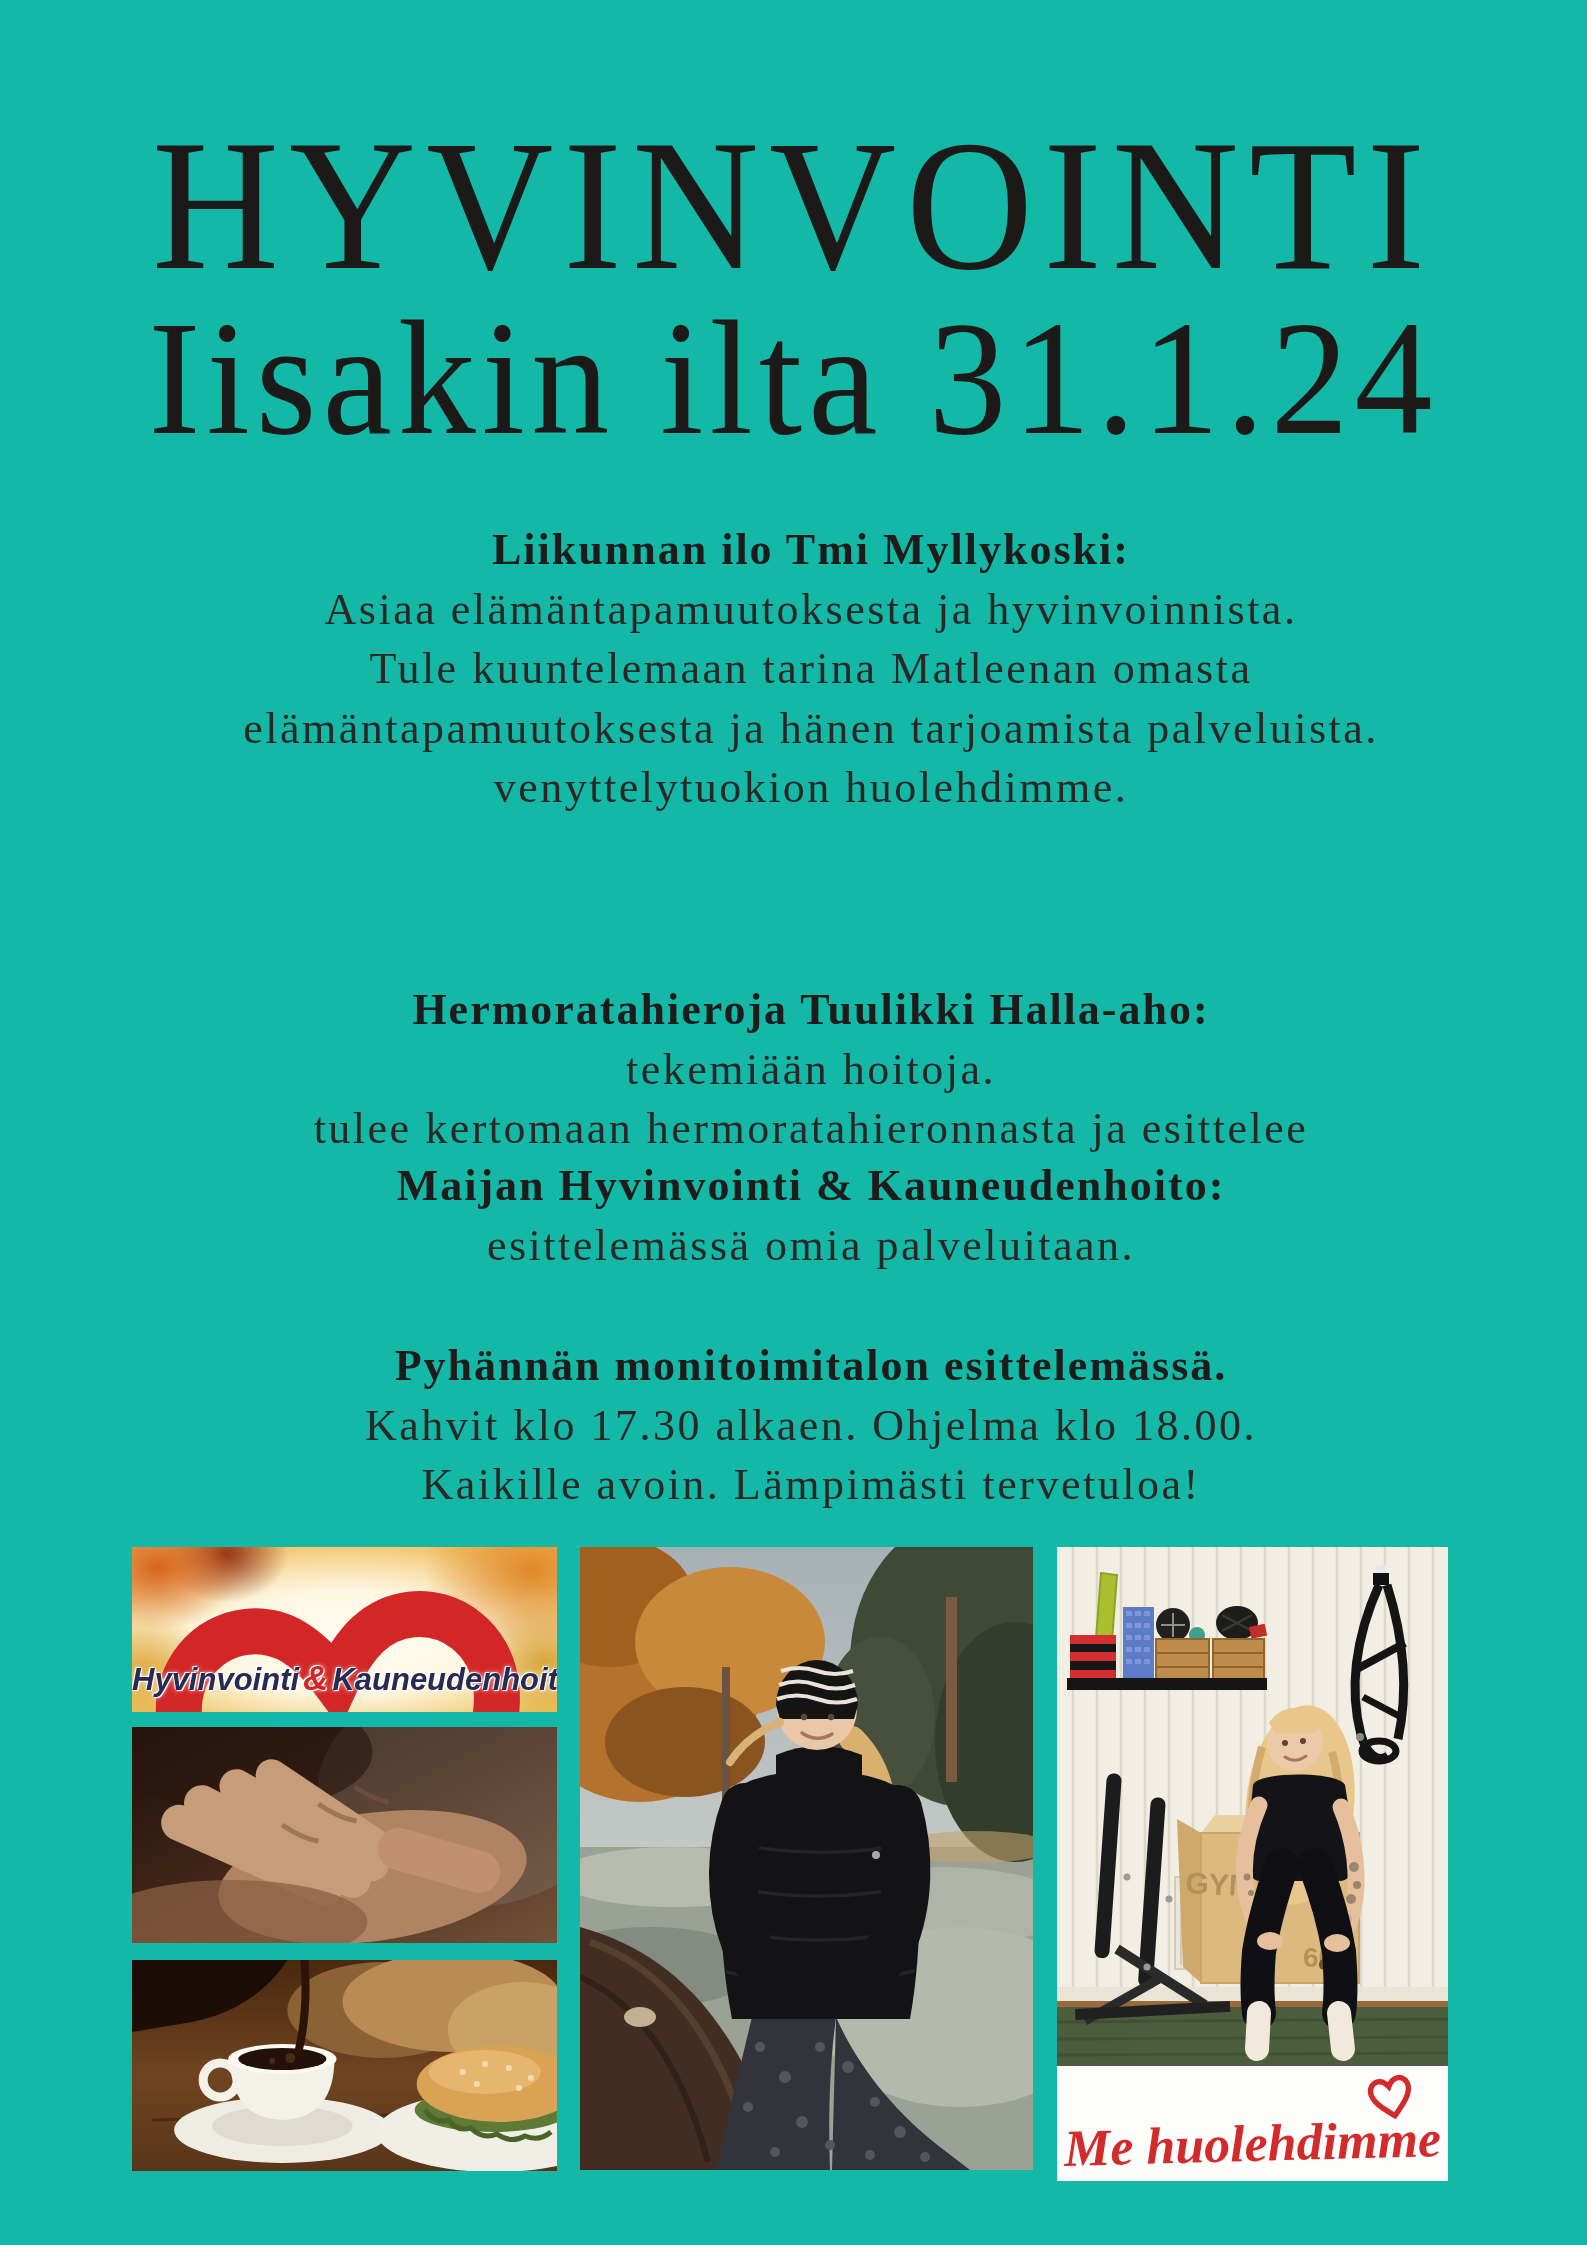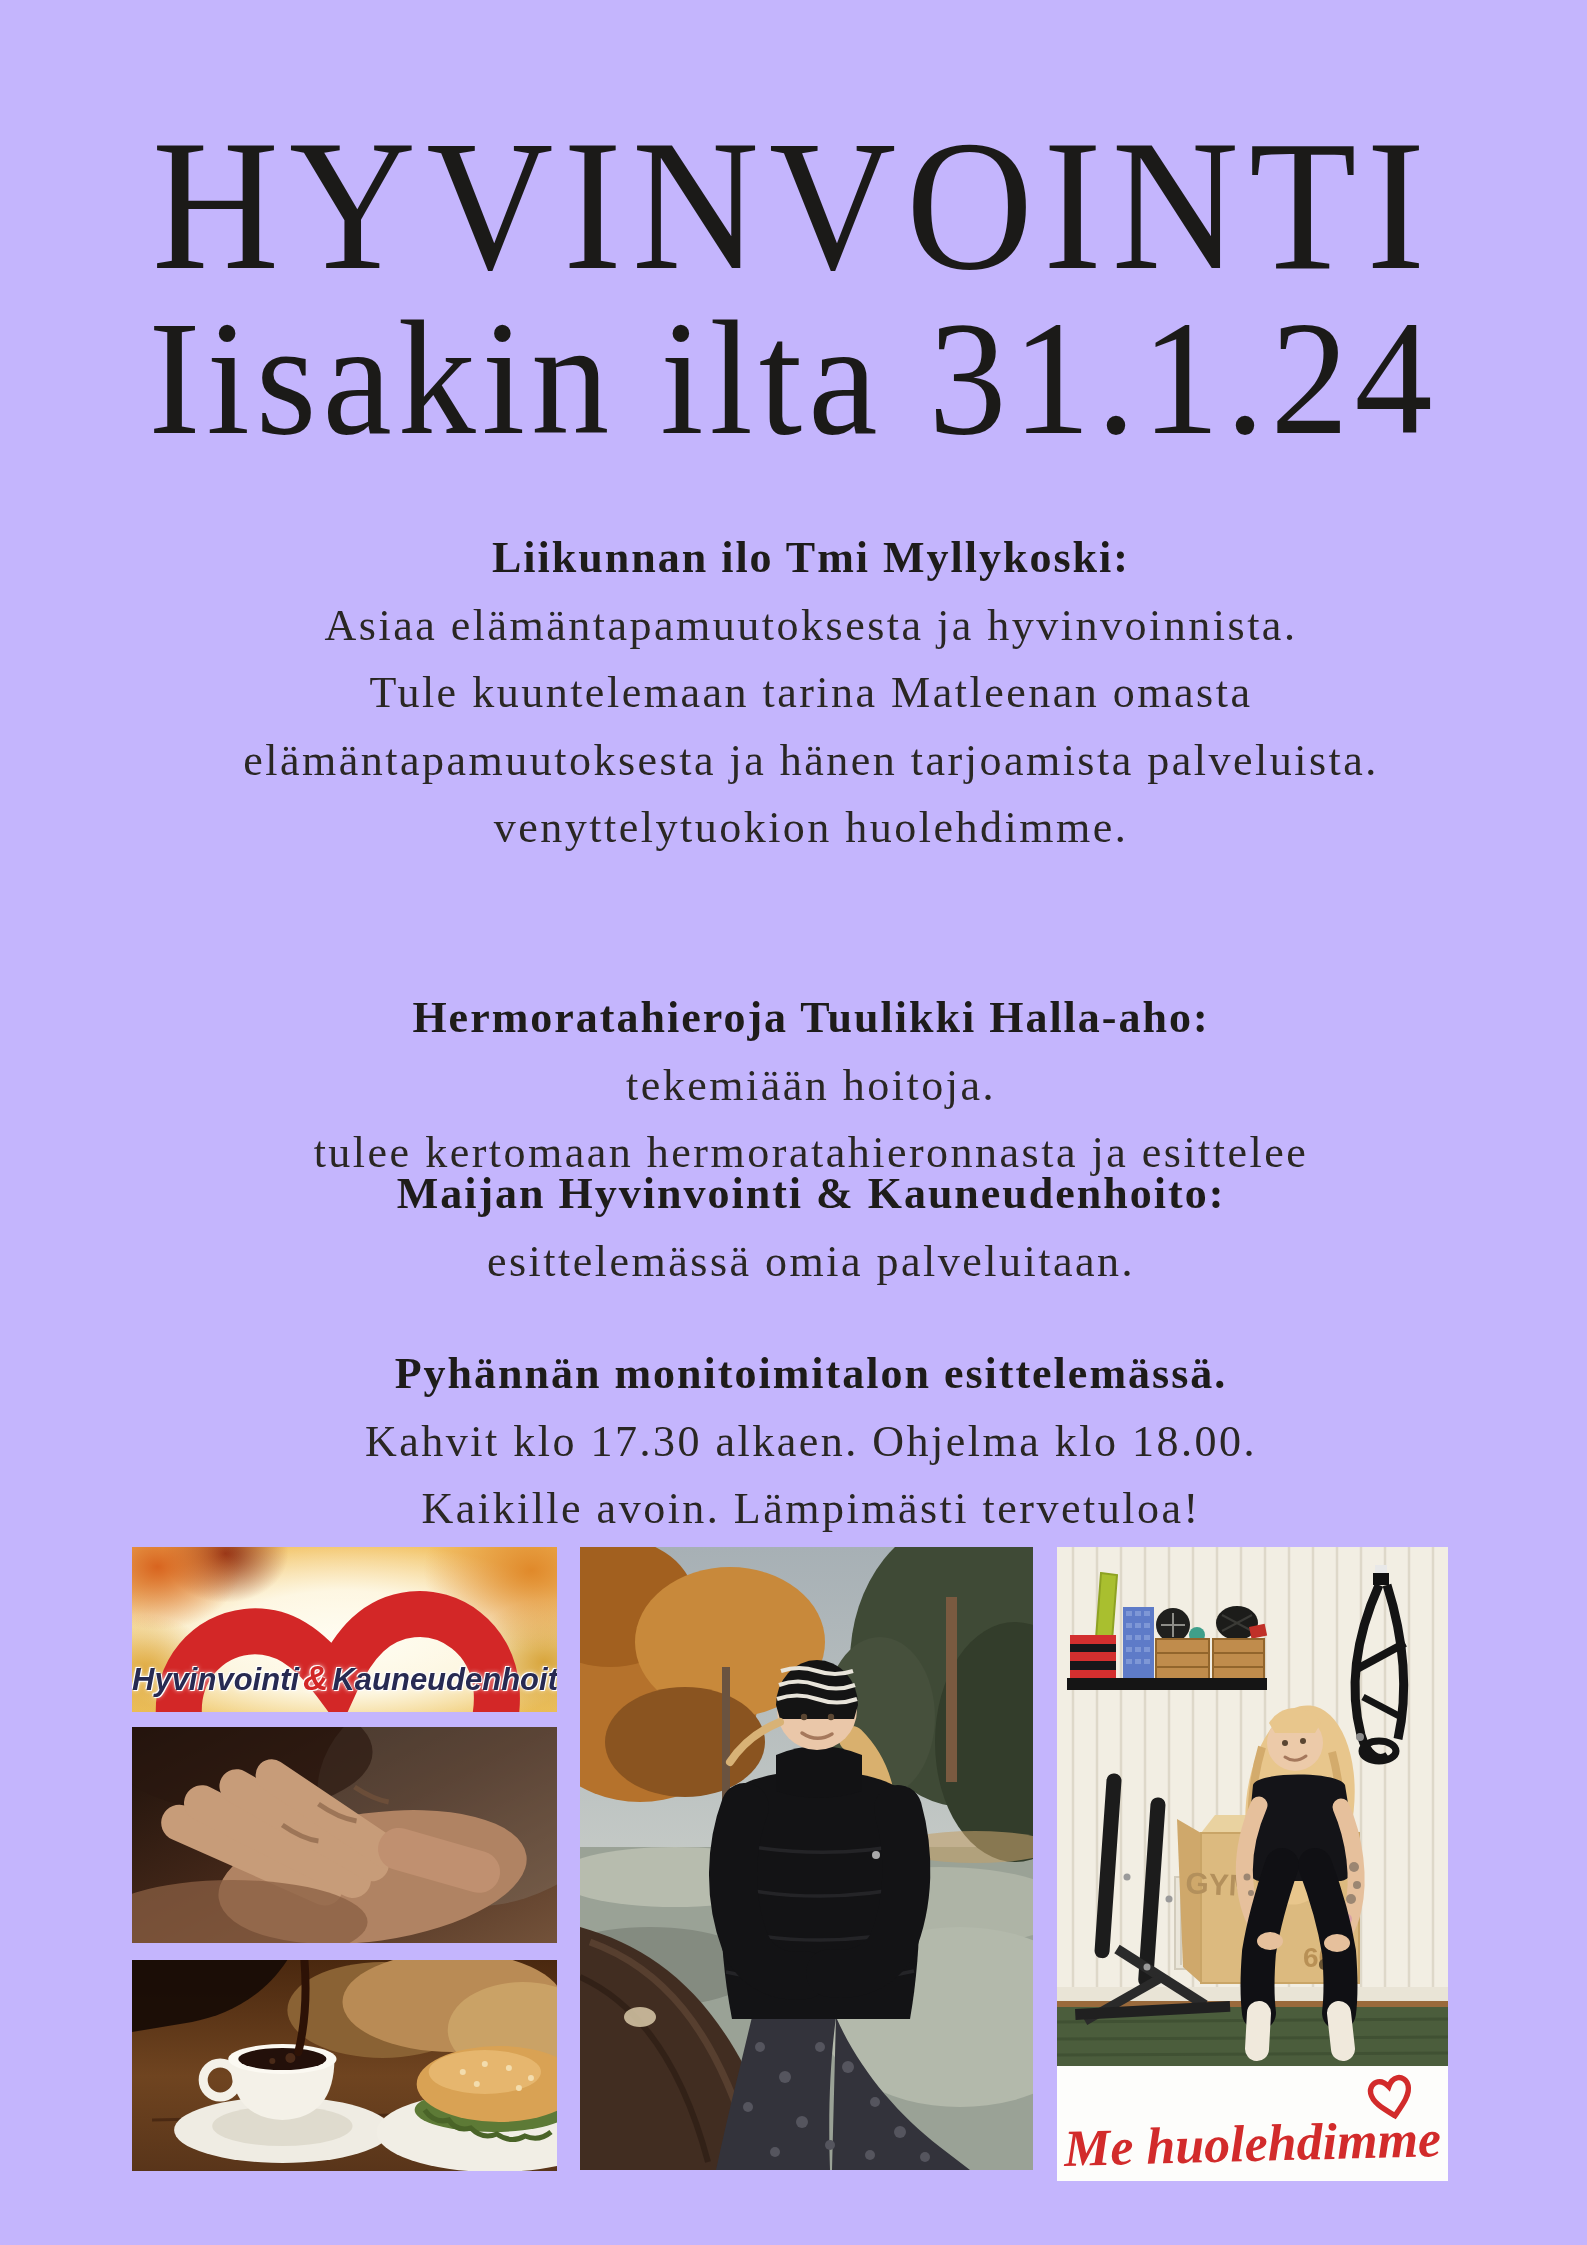--- a/index.html
+++ b/index.html
@@ -1,25 +1,25 @@
 <!DOCTYPE html>
 <html><head>
 <meta charset="utf-8">
 <style>
   html,body{margin:0;padding:0;background:#faf7ea;}
-  .page{position:relative;width:1587px;height:2245px;background:#c4b5fd;overflow:hidden;
+  .page{position:relative;width:1587px;height:2245px;background:#14b8a6;overflow:hidden;
         font-family:"Liberation Serif",serif;color:#242220;}
   
   .title{position:absolute;left:0;width:100%;text-align:center;font-weight:400;
          color:#1b1a18;margin:0;line-height:1;}
   .title-1{top:112px;font-size:176px;letter-spacing:10px;transform:scaleY(1.06);transform-origin:top center;}
   .title-2{top:296px;font-size:156px;letter-spacing:6px;transform:scaleY(1.05);transform-origin:top center;}
   
   .sec{position:absolute;left:0;width:100%;text-align:center;}
-  .sec p{margin:8px;font-size:44px;line-height:59.5px;letter-spacing:2.5px;color:#2a2724;padding-left:35px;}
+  .sec p{margin:0;font-size:44px;line-height:59.5px;letter-spacing:2.5px;color:#2a2724;padding-left:35px;}
   .sec p.head{font-weight:700;letter-spacing:2px;color:#1e1c1a;}
   .s1{top:520px;} .s2{top:980px;} .s3{top:1156px;} .s4{top:1336px;}
   
   .ph{position:absolute;overflow:hidden;background:#ccc;}
   .ph svg{display:block;width:100%;height:100%;}
   .logo-box{left:132px;top:1547px;width:425px;height:165px;
      background:
        radial-gradient(120px 90px at 6% 12%, #d8641f 0%, rgba(216,100,31,0) 70%),
        radial-gradient(90px 70px at 22% 4%, #8f2f16 0%, rgba(143,47,22,0) 70%),
        radial-gradient(150px 110px at 94% 14%, #e0892a 0%, rgba(224,137,42,0) 72%),

